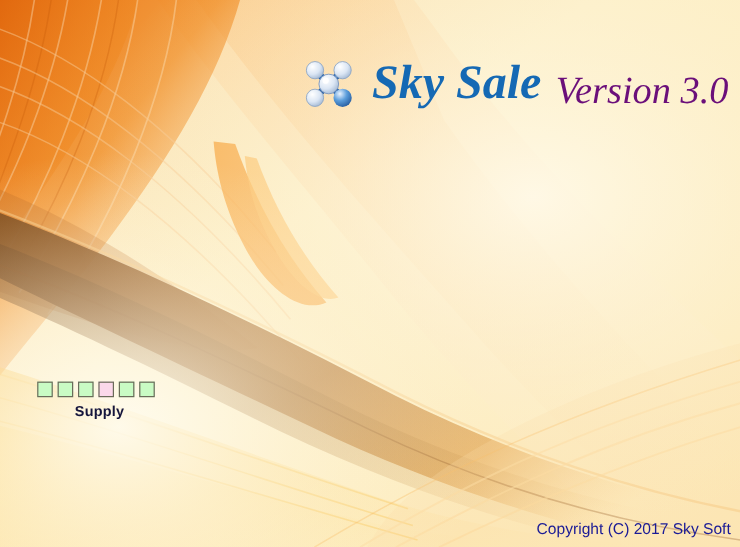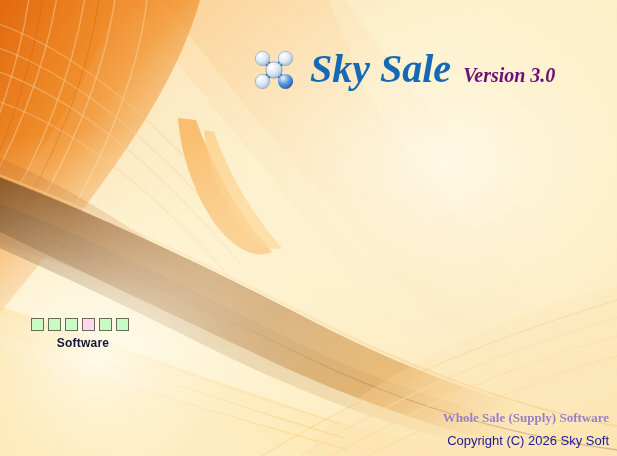--- a/index.html
+++ b/index.html
@@ -55,22 +55,22 @@
     font-size: 40px;
     line-height: 1;
     color: #1569b4;
     letter-spacing: 0px;
     white-space: nowrap;
     padding-bottom: 3px;
   }
   .brand-version {
     font-family: "Liberation Serif", serif;
     font-style: italic;
-    font-weight: bold;
-    font-size: 20px;
+    font-weight: normal;
+    font-size: 32px;
     line-height: 1;
     color: #6b0f7a;
     white-space: nowrap;
     margin-left: 12px;
     padding-bottom: 2px;
     margin-top: 12px;
   }
 
   
   .loading-block {
@@ -316,21 +316,20 @@
 
   <div class="loading-block">
     <div class="loading-cells">
       <span class="cell" style="background: rgb(201, 251, 196); border-color: rgb(107, 107, 90);"></span>
       <span class="cell" style="background: rgb(201, 251, 196); border-color: rgb(107, 107, 90);"></span>
       <span class="cell" style="background: rgb(201, 251, 196); border-color: rgb(107, 107, 90);"></span>
       <span class="cell alt" style="background: rgb(251, 216, 234); border-color: rgb(107, 107, 90);"></span>
       <span class="cell" style="background: rgb(201, 251, 196); border-color: rgb(107, 107, 90);"></span>
       <span class="cell" style="background: rgb(201, 251, 196); border-color: rgb(107, 107, 90);"></span>
     </div>
-    <div class="loading-label" style="color: rgb(21, 21, 60);">Software</div>
+    <div class="loading-label" style="color: rgb(21, 21, 60);">Supply</div>
   </div>
 
   <div class="footer">
-    <div class="tagline" style="color: rgb(154, 127, 192);">Whole Sale (Supply) Software</div>
-    <div class="copy-line" style="color: rgb(27, 27, 150);">Copyright (C) 2026 Sky Soft</div>
+    <div class="copy-line" style="color: rgb(27, 27, 150);">Copyright (C) 2017 Sky Soft</div>
   </div>
 
 </div>
 
 </body></html>

